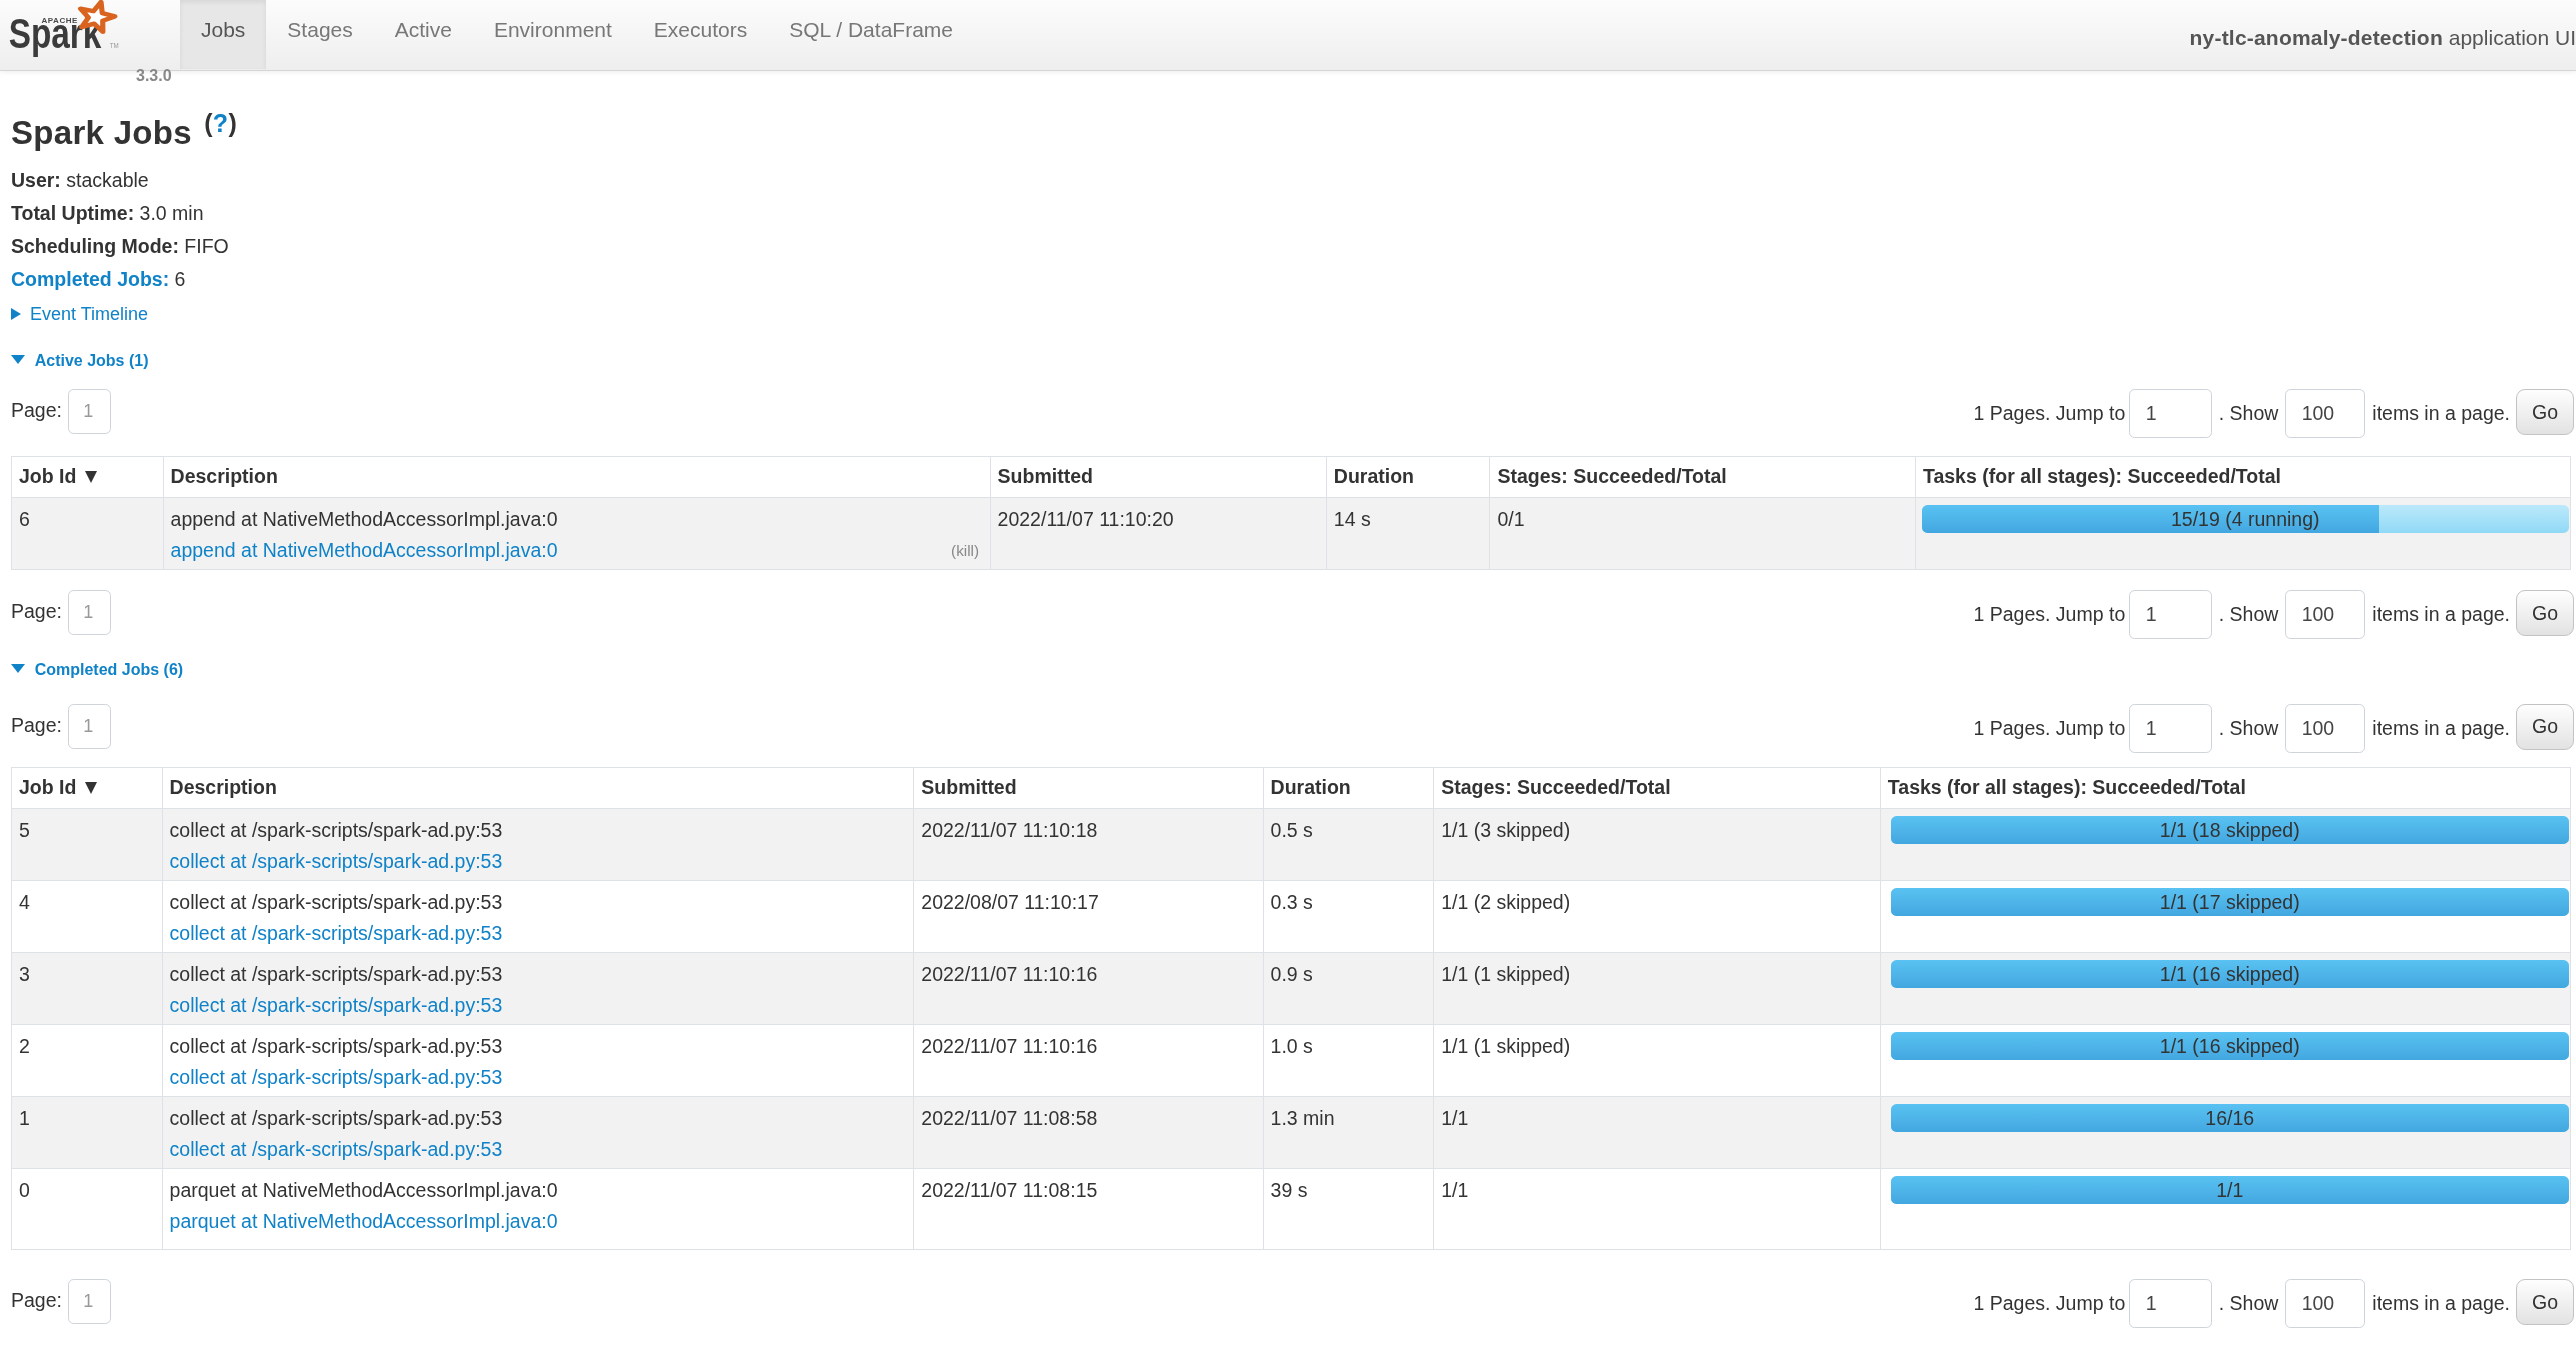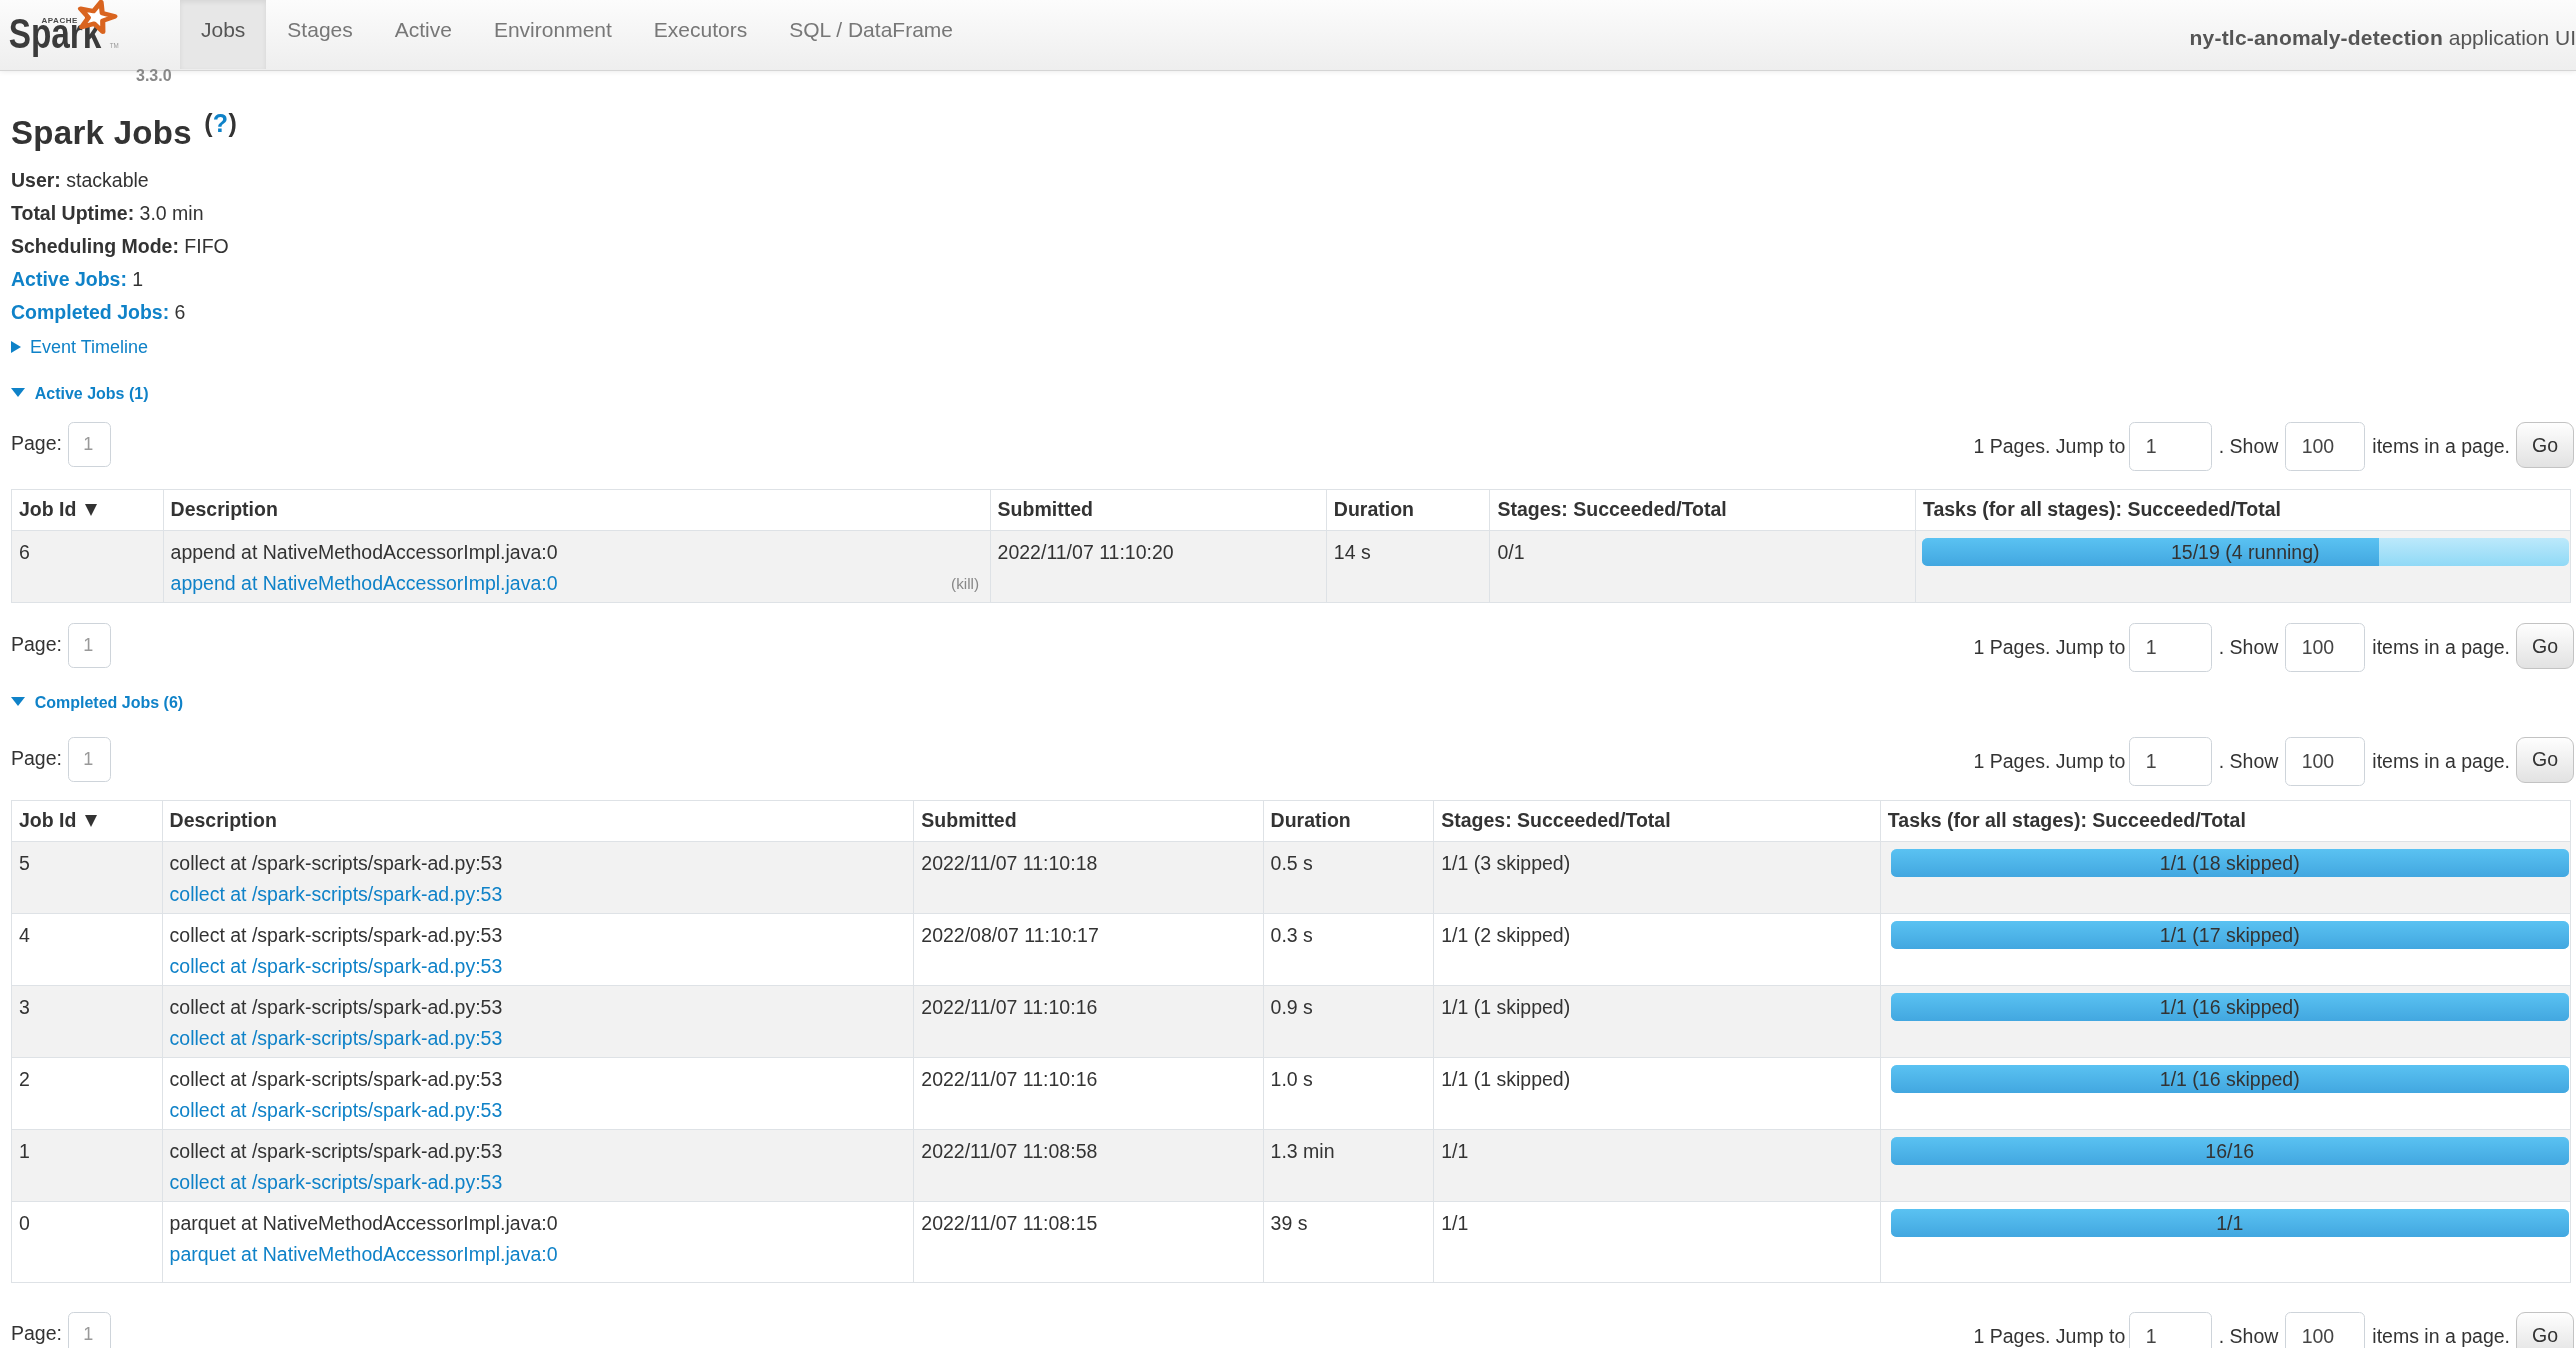--- a/index.html
+++ b/index.html
@@ -79,21 +79,20 @@
   </div>
   <div class="apptitle"><b>ny-tlc-anomaly-detection</b> application UI</div>
 </div>
 
 <div class="container">
   <h3>Spark Jobs <sup>(<span class="q">?</span>)</sup></h3>
   <ul class="info">
     <li><b>User:</b> stackable</li>
     <li><b>Total Uptime:</b> 3.0 min</li>
     <li><b>Scheduling Mode:</b> FIFO</li>
-    <li><span class="lnk">Active Jobs:</span> 1</li>
     <li><span class="lnk">Completed Jobs:</span> 6</li>
   </ul>
   <div class="evt"><span class="tri"></span>Event Timeline</div>
 
   <h4 class="sec" style="margin-top:21px;"><span class="caret"></span><a>Active Jobs (1)</a></h4>
   <div class="pgrow" style="margin-top:14px;">
     <span class="plabel">Page:</span>
       <input class="pg" value="1" style="">
     <div class="pgright">
       <span class="txt">1 Pages. Jump to</span>

